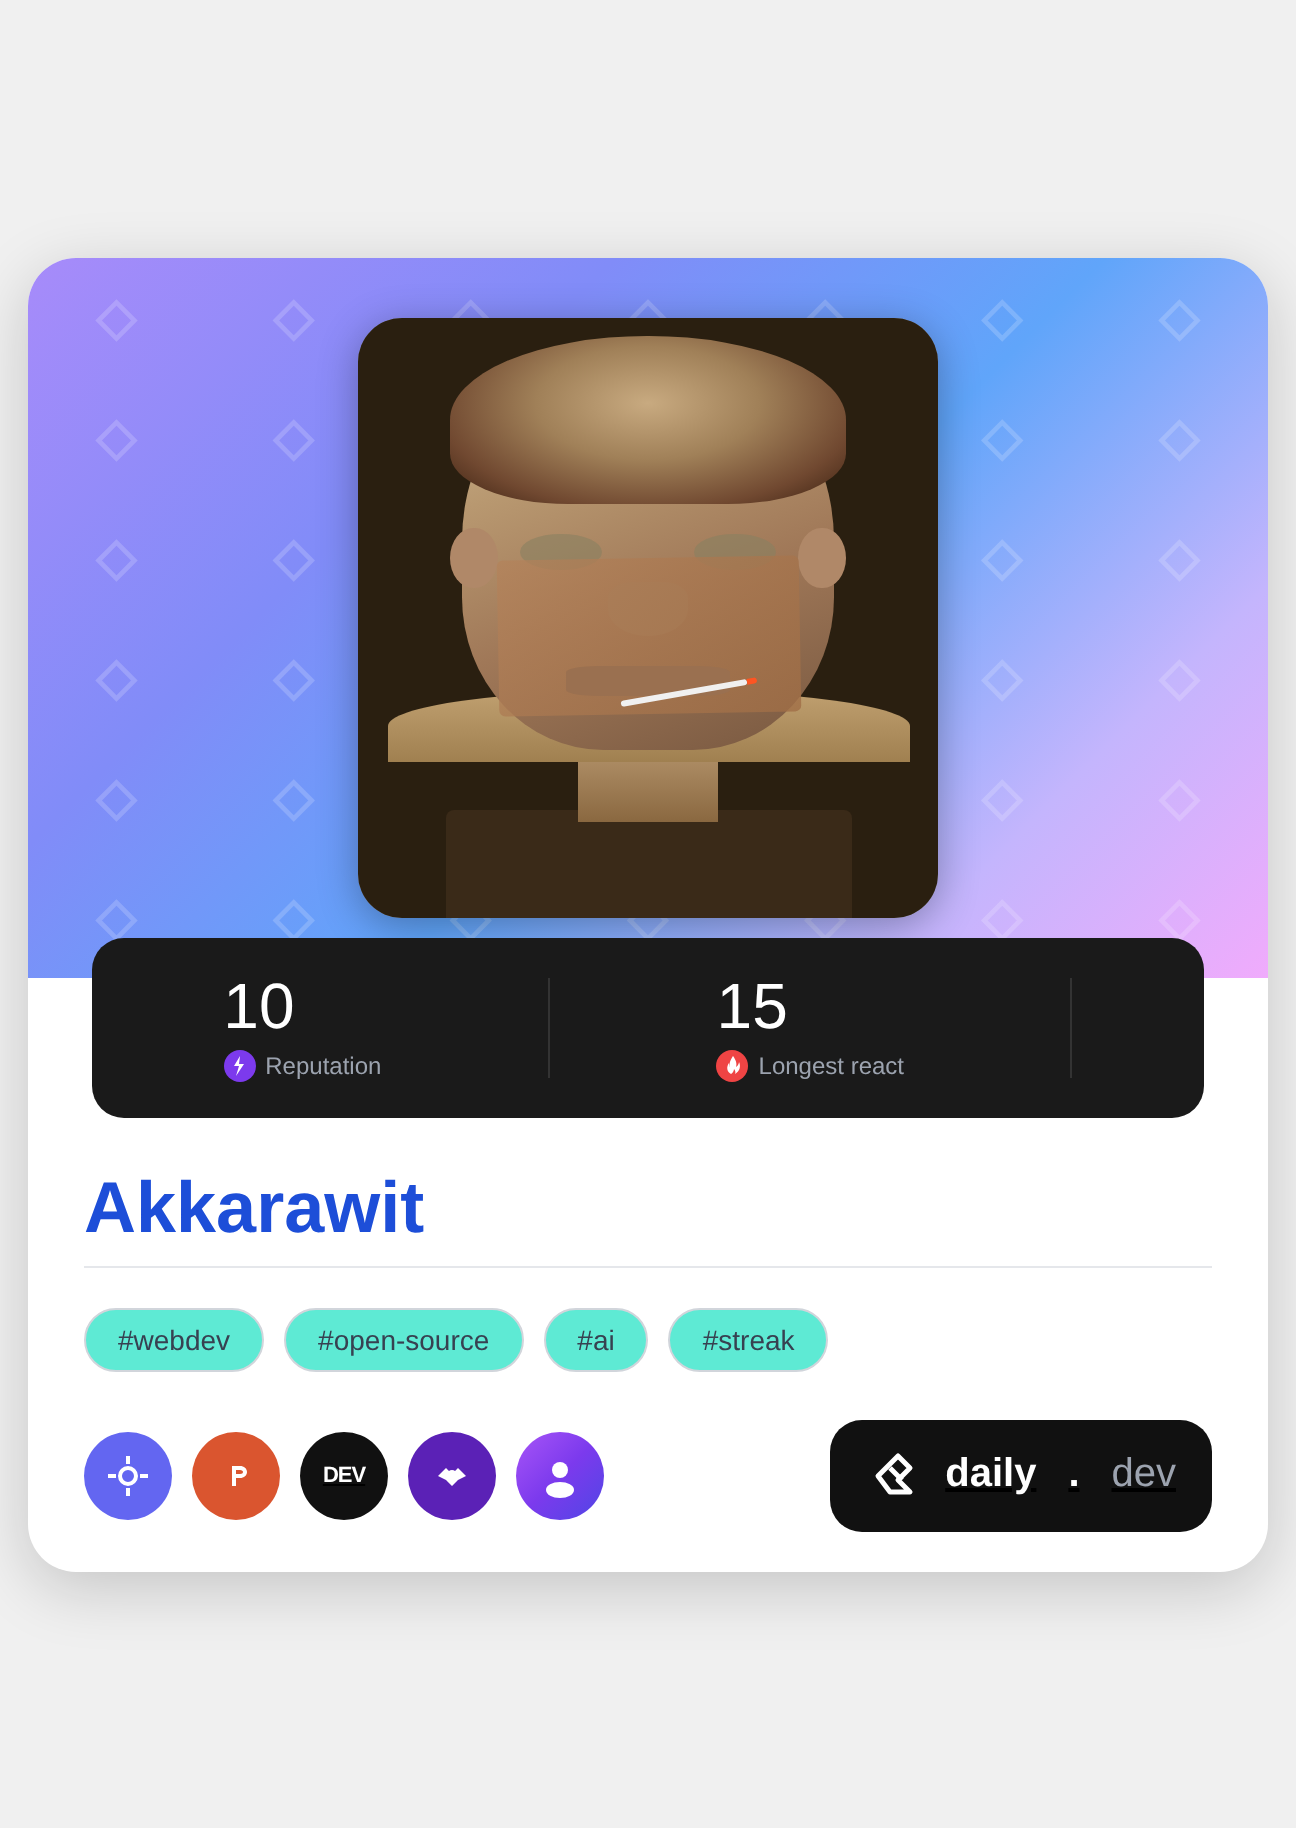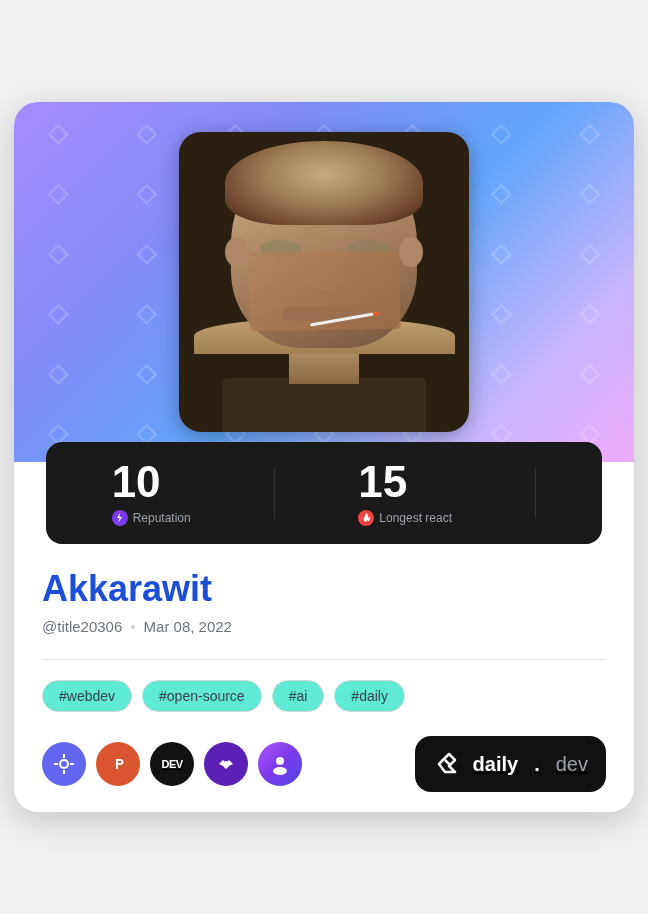--- a/index.html
+++ b/index.html
@@ -71,22 +71,22 @@
       align-items: center;
     }
     .stat-item {
       display: flex;
       flex-direction: column;
       align-items: flex-start;
       gap: 6px;
     }
     .stat-value {
       color: white;
-      font-size: 44px;
-      font-weight: 700;
+      font-size: 32px;
+      font-weight: 400;
       line-height: 1;
     }
     .stat-label-row {
       display: flex;
       align-items: center;
       gap: 5px;
     }
     .stat-icon {
       width: 16px;
       height: 16px;
@@ -336,31 +336,26 @@
           </div>
           <span class="stat-label">Longest react</span>
         </div>
       </div>
       <div class="stat-divider"></div>
     </div>
   </div>
 
   <div class="card-body">
     <h1 class="profile-name">Akkarawit</h1>
-    <div class="profile-meta">
-      <span class="username">@title20306</span>
-      <span class="dot">•</span>
-      <span class="join-date">Mar 08, 2022</span>
-    </div>
     <div class="divider"></div>
     <div class="tags">
       <span class="tag">#webdev</span>
       <span class="tag">#open-source</span>
       <span class="tag">#ai</span>
-      <span class="tag">#daily</span>
+      <span class="tag">#streak</span>
     </div>
     <div class="bottom-row">
       <div class="source-badges">
 
         <div class="source-badge badge-crosshair">
           <svg width="22" height="22" viewBox="0 0 22 22" fill="white">
             <circle cx="11" cy="11" r="4" fill="none" stroke="white" stroke-width="2"></circle>
             <line x1="11" y1="1" x2="11" y2="5" stroke="white" stroke-width="2"></line>
             <line x1="11" y1="17" x2="11" y2="21" stroke="white" stroke-width="2"></line>
             <line x1="1" y1="11" x2="5" y2="11" stroke="white" stroke-width="2"></line>

